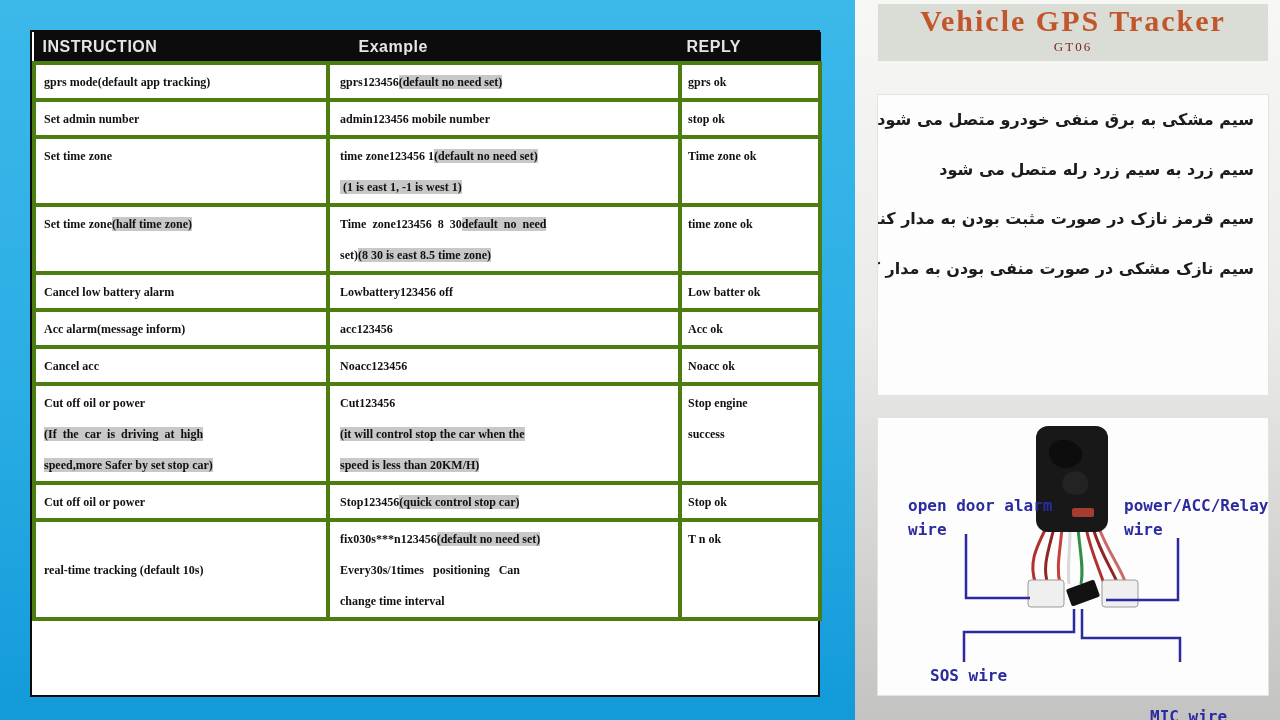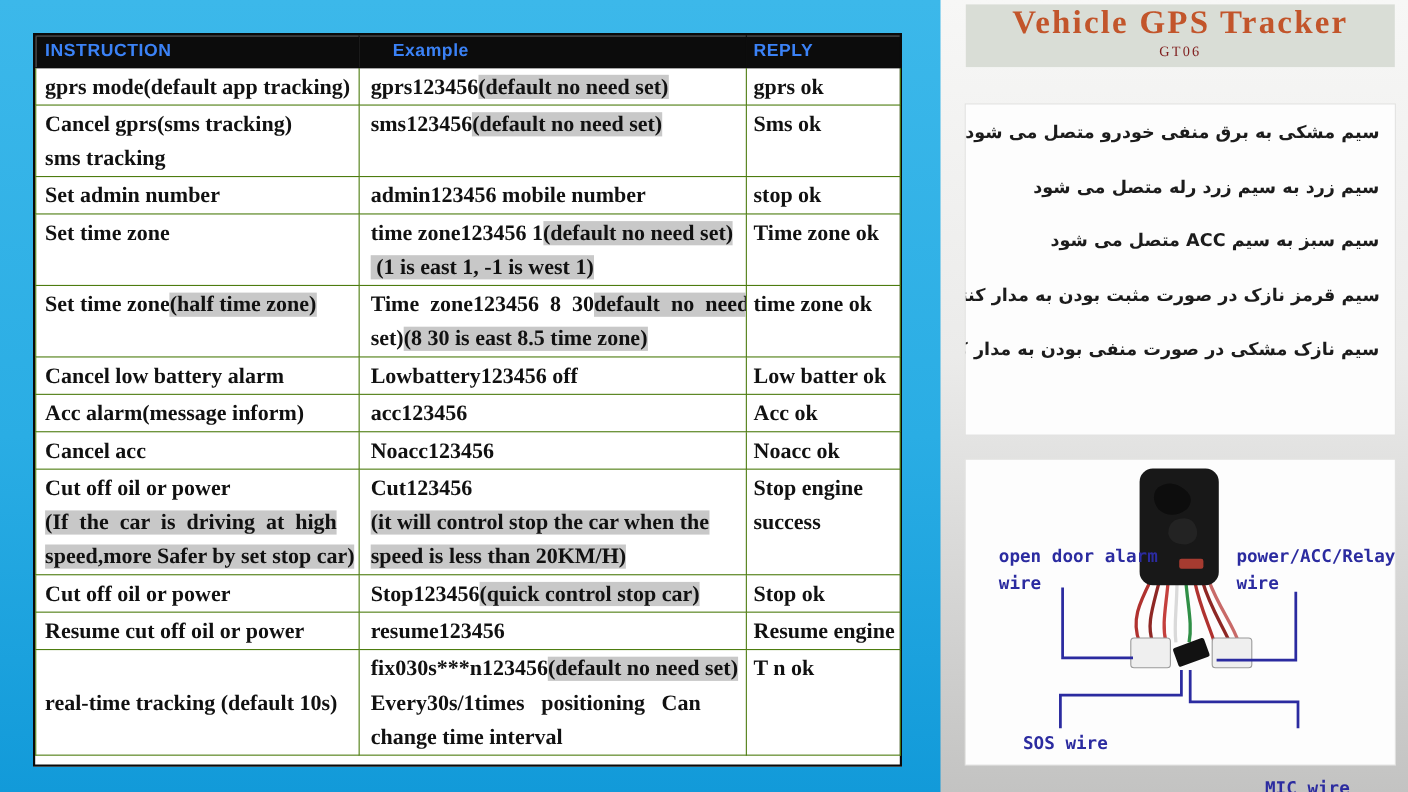--- a/index.html
+++ b/index.html
@@ -10,30 +10,30 @@
     background:linear-gradient(180deg,#3cb8ea 0%,#2aade4 55%,#129ad9 100%);
   }
   
   .table-wrap{
     position:absolute;left:30px;top:30px;width:790px;height:667px;
     background:#fff;border:2px solid #0a0a0a;box-sizing:border-box;
   }
   table.cmd{border-collapse:collapse;table-layout:fixed;width:100%;}
   table.cmd col.c-i{width:294px;} table.cmd col.c-e{width:352px;} table.cmd col.c-r{width:140px;}
   table.cmd th{
-    background:#0c0c0c;color:#3b82f6;font:bold 16px "Liberation Sans",sans-serif;
+    background:#0c0c0c;color:#e5e5e5;font:bold 16px "Liberation Sans",sans-serif;
     text-align:left;height:28px;padding:0 0 0 8px;letter-spacing:.5px;
     border:1px solid #0c0c0c;
   }
   table.cmd th.th-example{padding-left:30px;}
   table.cmd th.th-reply{padding-left:6px;}
   table.cmd td{
-    border:1px solid #4d7c0f;vertical-align:top;overflow:hidden;
+    border:4px solid #4d7c0f;vertical-align:top;overflow:hidden;
     font-family:"Liberation Serif",serif;font-weight:bold;color:#111;
-    font-size:20px;padding:2px 4px 0 8px;box-sizing:border-box;
+    font-size:12px;padding:2px 4px 0 8px;box-sizing:border-box;
   }
   table.cmd td.col-e{padding-left:10px;}
   table.cmd td.col-r{padding-left:6px;}
   .line{line-height:31px;white-space:pre;}
   .hl{background:#c8c8c8;}
   
   .right-panel{
     position:absolute;left:855px;top:0;width:425px;height:720px;
     background:linear-gradient(180deg,#f7f7f6 0%,#ebebea 45%,#c3c3c2 100%);
   }
@@ -94,32 +94,20 @@
           <td class="col-i">
             <div class="line"><span>gprs mode(default app tracking)</span></div>
           </td>
           <td class="col-e">
             <div class="line"><span>gprs123456</span><span class="hl">(default no need set)</span></div>
           </td>
           <td class="col-r">
             <div class="line"><span>gprs ok</span></div>
           </td>
         </tr>
-        <tr style="height: 64px;">
-          <td class="col-i">
-            <div class="line"><span>Cancel gprs(sms tracking)</span></div>
-            <div class="line"><span>sms tracking</span></div>
-          </td>
-          <td class="col-e">
-            <div class="line"><span>sms123456</span><span class="hl">(default no need set)</span></div>
-          </td>
-          <td class="col-r">
-            <div class="line"><span>Sms ok</span></div>
-          </td>
-        </tr>
         <tr style="height: 32px;">
           <td class="col-i">
             <div class="line"><span>Set admin number</span></div>
           </td>
           <td class="col-e">
             <div class="line"><span>admin123456 mobile number</span></div>
           </td>
           <td class="col-r">
             <div class="line"><span>stop ok</span></div>
           </td>
@@ -199,31 +187,20 @@
         </tr>
         <tr style="height: 33px;">
           <td class="col-i">
             <div class="line"><span>Cut off oil or power</span></div>
           </td>
           <td class="col-e">
             <div class="line"><span>Stop123456</span><span class="hl">(quick control stop car)</span></div>
           </td>
           <td class="col-r">
             <div class="line"><span>Stop ok</span></div>
-          </td>
-        </tr>
-        <tr style="height: 33px;">
-          <td class="col-i">
-            <div class="line"><span>Resume cut off oil or power</span></div>
-          </td>
-          <td class="col-e">
-            <div class="line"><span>resume123456</span></div>
-          </td>
-          <td class="col-r">
-            <div class="line"><span>Resume engine</span></div>
           </td>
         </tr>
         <tr style="height: 93px;">
           <td class="col-i" style="vertical-align: middle;">
             <div class="line"><span>real-time tracking (default 10s)</span></div>
           </td>
           <td class="col-e">
             <div class="line"><span>fix030s***n123456</span><span class="hl">(default no need set)</span></div>
             <div class="line"><span>Every30s/1times   positioning   Can</span></div>
             <div class="line"><span>change time interval</span></div>
@@ -239,21 +216,20 @@
 <div class="right-panel">
 
   <div class="title-box">
     <div class="title-text">Vehicle GPS Tracker</div>
     <div class="model-text">GT06</div>
   </div>
 
   <div class="notes-box">
       <div class="note-line">سیم مشکی به برق منفی خودرو متصل می شود -</div>
       <div class="note-line">سیم زرد به سیم زرد رله متصل می شود</div>
-      <div class="note-line">سیم سبز به سیم ACC متصل می شود</div>
       <div class="note-line">سیم قرمز نازک در صورت مثبت بودن به مدار کنترل درب وصل می شود</div>
       <div class="note-line">سیم نازک مشکی در صورت منفی بودن به مدار کنترل درب وصل می شود</div>
     </div>
 
   <div class="diagram-box">
     <svg width="390" height="277" viewBox="0 0 390 277">
 
       <g fill="none" stroke-width="3">
         <path d="M168,110 C158,130 150,146 158,166" stroke="#b0322f"></path>
         <path d="M176,110 C170,134 164,150 170,166" stroke="#8e2724"></path>

